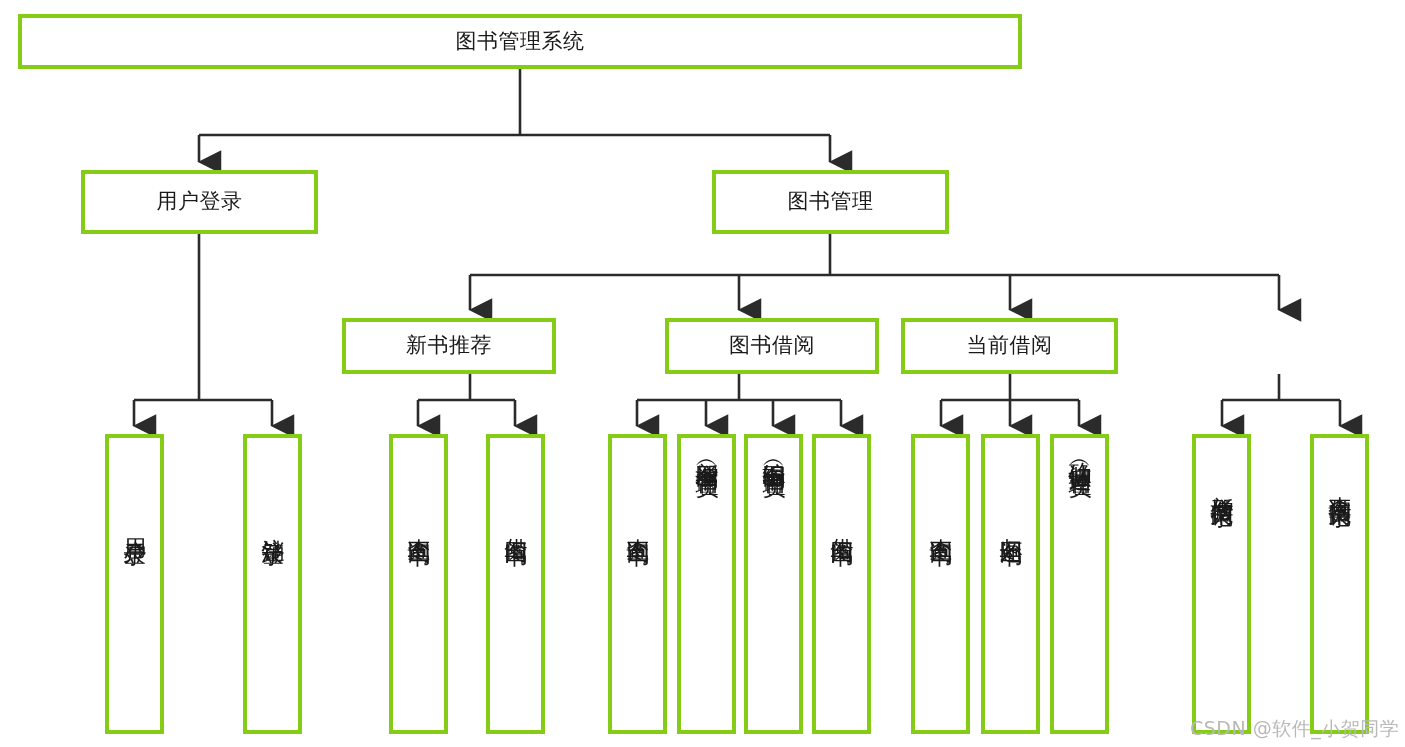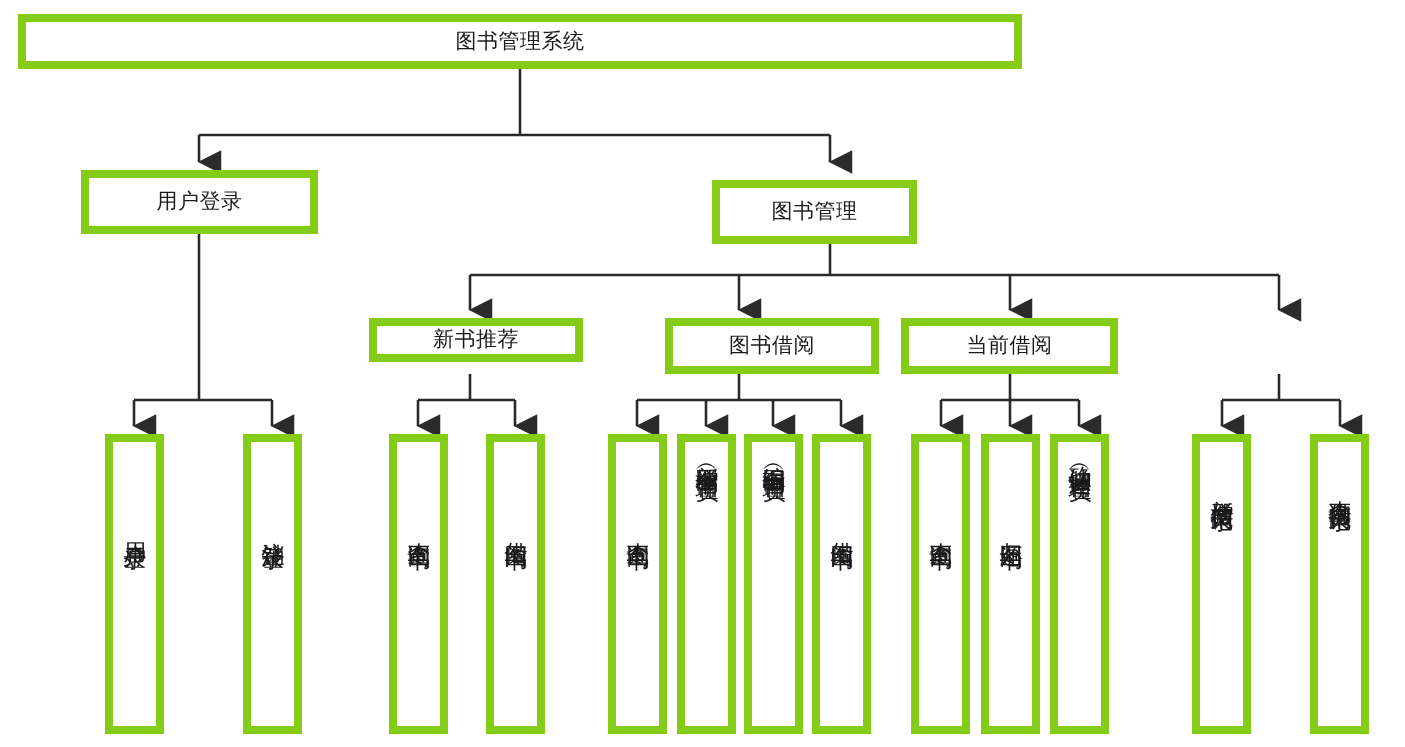--- a/index.html
+++ b/index.html
@@ -23,21 +23,21 @@
     left: 0;
     top: 0;
     width: 1405px;
     height: 747px;
     pointer-events: none;
   }
   .node {
     position: absolute;
     box-sizing: border-box;
     background: #ffffff;
-    border: 8px solid #84cc16;
+    border: 4px solid #84cc16;
     display: flex;
     align-items: center;
     justify-content: center;
     color: #1a1a1a;
   }
   .node .label {
     display: block;
     text-align: center;
     letter-spacing: 0.5px;
   }
@@ -133,25 +133,25 @@
     </g>
   </svg>
 
   <div class="node root horizontal" style="left:18px; top:14px; width:1004px; height:55px;">
     <span class="label">图书管理系统</span>
   </div>
 
   <div class="node horizontal" style="left:81px; top:170px; width:237px; height:64px;">
     <span class="label">用户登录</span>
   </div>
-  <div class="node horizontal" style="left:712px; top:180px; width:205px; height:64px;">
+  <div class="node horizontal" style="left:712px; top:170px; width:237px; height:64px;">
     <span class="label">图书管理</span>
   </div>
 
-  <div class="node horizontal" style="left:369px; top:318px; width:214px; height:44px;">
+  <div class="node horizontal" style="left:342px; top:318px; width:214px; height:56px;">
     <span class="label">新书推荐</span>
   </div>
   <div class="node horizontal" style="left:632px; top:318px; width:214px; height:56px;margin-left:33px;">
     <span class="label">图书借阅</span>
   </div>
   <div class="node horizontal" style="left:901px; top:318px; width:217px; height:56px;">
     <span class="label">当前借阅</span>
   </div>
 
   <div class="node vertical center" style="left:105px; top:434px; width:59px; height:300px; padding-top:82px;">
@@ -191,14 +191,15 @@
     <span class="label">确认归还（管理员）</span>
   </div>
 
   <div class="node vertical center" style="left:1192px; top:434px; width:59px; height:300px; padding-top:40px;">
     <span class="label">新增借阅记录</span>
   </div>
   <div class="node vertical center" style="left:1310px; top:434px; width:59px; height:300px; padding-top:40px;">
     <span class="label">查询借阅记录</span>
   </div>
 
+  <div class="watermark" style="left:1190px; top:716px;">CSDN @软件_小贺同学</div>
 
 </div>
 
 </body></html>

